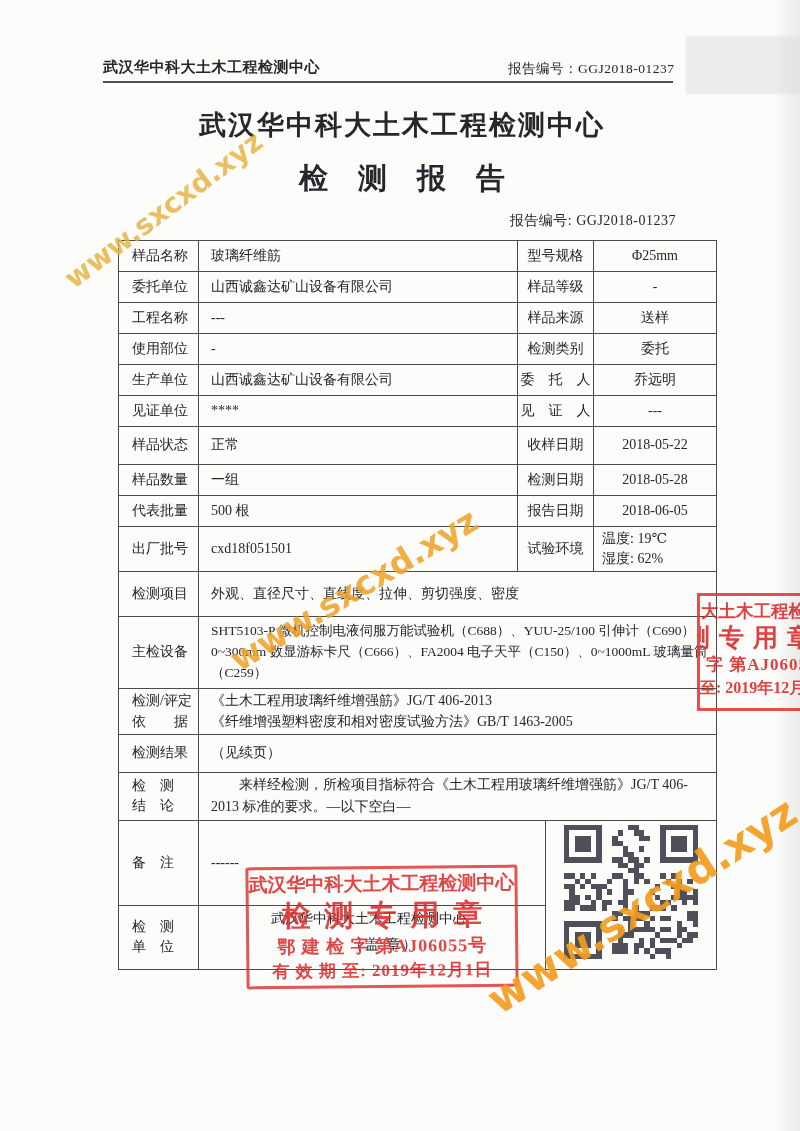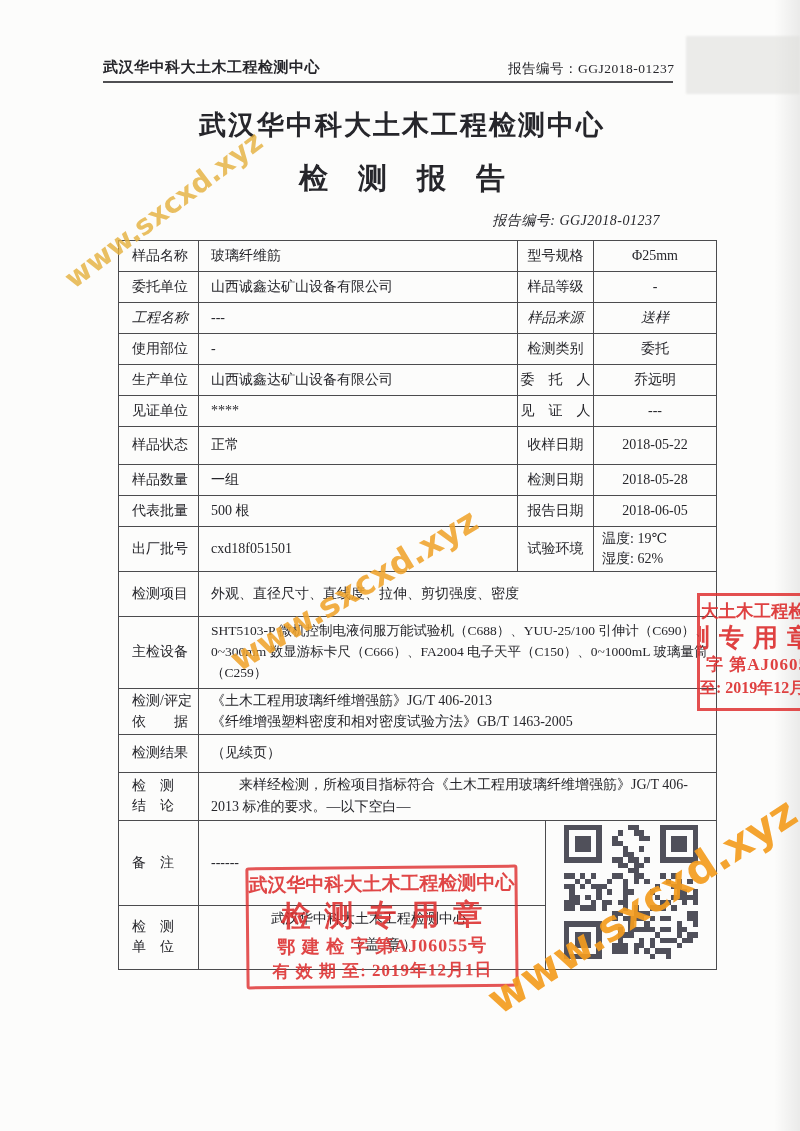--- a/index.html
+++ b/index.html
@@ -11,21 +11,21 @@
   .scan-patch{position:absolute;left:686px;top:36px;width:114px;height:58px;background:#dededb;opacity:.55;filter:blur(1px);}
 
   
   .hdr-left{position:absolute;left:103px;top:58px;font-size:15px;font-weight:bold;letter-spacing:.5px;}
   .hdr-right{position:absolute;left:508px;top:60px;font-size:13.5px;letter-spacing:.5px;}
   .hdr-rule{position:absolute;left:103px;top:81px;width:570px;height:2px;background:#4f4f52;}
 
   
   .title{position:absolute;left:103px;top:107px;width:598px;text-align:center;font-size:27px;font-weight:bold;letter-spacing:2px;}
   .subtitle{position:absolute;left:103px;top:159px;width:598px;text-align:center;font-size:29px;font-weight:bold;letter-spacing:30px;text-indent:30px;}
-  .repno{position:absolute;right:140px;top:212px;font-size:14px;letter-spacing:.5px;font-style:italic;}
+  .repno{position:absolute;right:124px;top:212px;font-size:14px;letter-spacing:.5px;}
 
   
   table.report{position:absolute;left:118px;top:240px;width:598px;border-collapse:collapse;table-layout:fixed;font-size:14px;}
   table.report td{border:1.6px solid #4b4b4e;vertical-align:middle;white-space:pre-line;line-height:1.45;overflow:hidden;}
   td.lab{padding-left:13px;}
   td.lab3{text-align:center;padding:0 2px;}
   td.val{padding-left:12px;}
   td.val.indent{padding-right:10px;text-indent:2em;line-height:1.6;}
   td.val.dense{font-size:13.5px;line-height:1.55;padding-top:2px;padding-bottom:2px;}
   td.val4{text-align:center;}
@@ -87,21 +87,21 @@
           <td class="val">玻璃纤维筋</td>
           <td class="lab3" colspan="2">型号规格</td>
           <td class="val4">Φ25mm</td>
         </tr>
         <tr style="height: 31px; margin-top: 21px;">
           <td class="lab">委托单位</td>
           <td class="val">山西诚鑫达矿山设备有限公司</td>
           <td class="lab3" colspan="2">样品等级</td>
           <td class="val4">-</td>
         </tr>
-        <tr style="height: 31px; font-style: italic;">
+        <tr style="height: 31px;">
           <td class="lab">工程名称</td>
           <td class="val">---</td>
           <td class="lab3" colspan="2">样品来源</td>
           <td class="val4">送样</td>
         </tr>
         <tr style="height: 31px;">
           <td class="lab">使用部位</td>
           <td class="val">-</td>
           <td class="lab3" colspan="2">检测类别</td>
           <td class="val4">委托</td>

